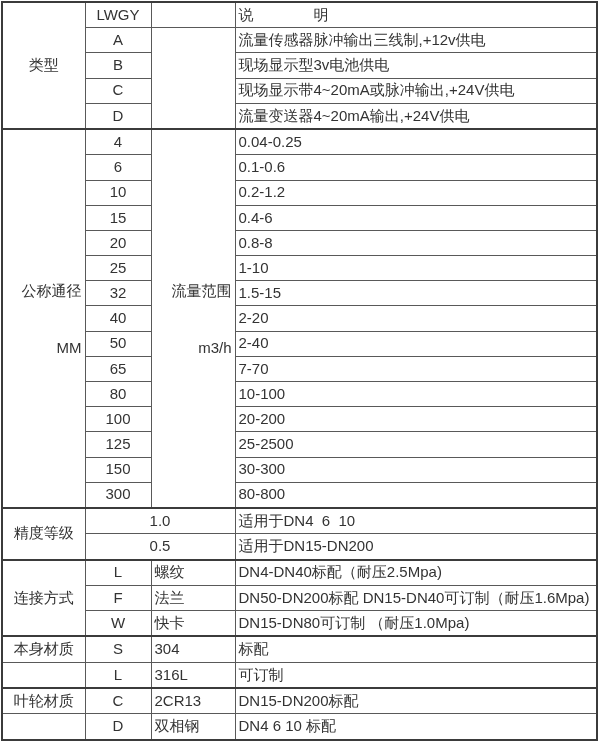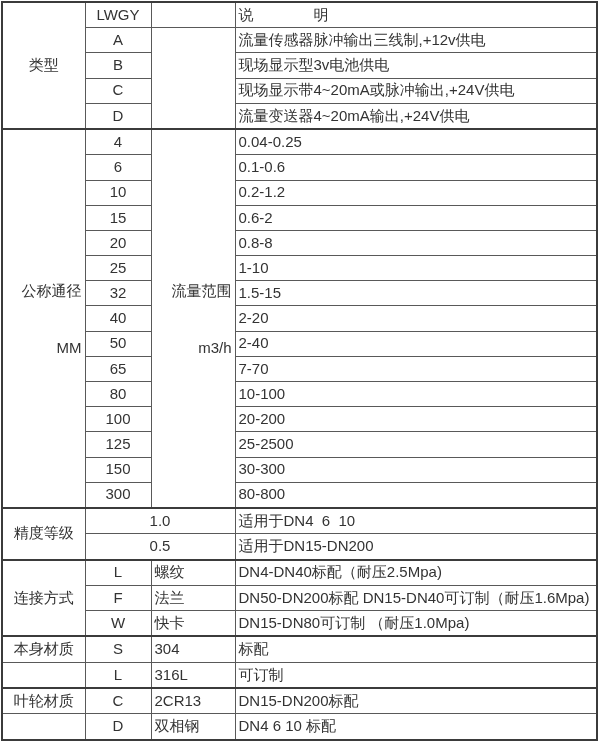--- a/index.html
+++ b/index.html
@@ -88,21 +88,21 @@
   <tr>
         <td class="center">6</td>
         <td class="left">0.1-0.6</td>
       </tr>
   <tr>
         <td class="center">10</td>
         <td class="left">0.2-1.2</td>
       </tr>
   <tr>
         <td class="center">15</td>
-        <td class="left">0.6-2</td>
+        <td class="left">0.4-6</td>
       </tr>
   <tr>
         <td class="center">20</td>
         <td class="left">0.8-8</td>
       </tr>
   <tr>
         <td class="center">25</td>
         <td class="left">1-10</td>
       </tr>
   <tr>

